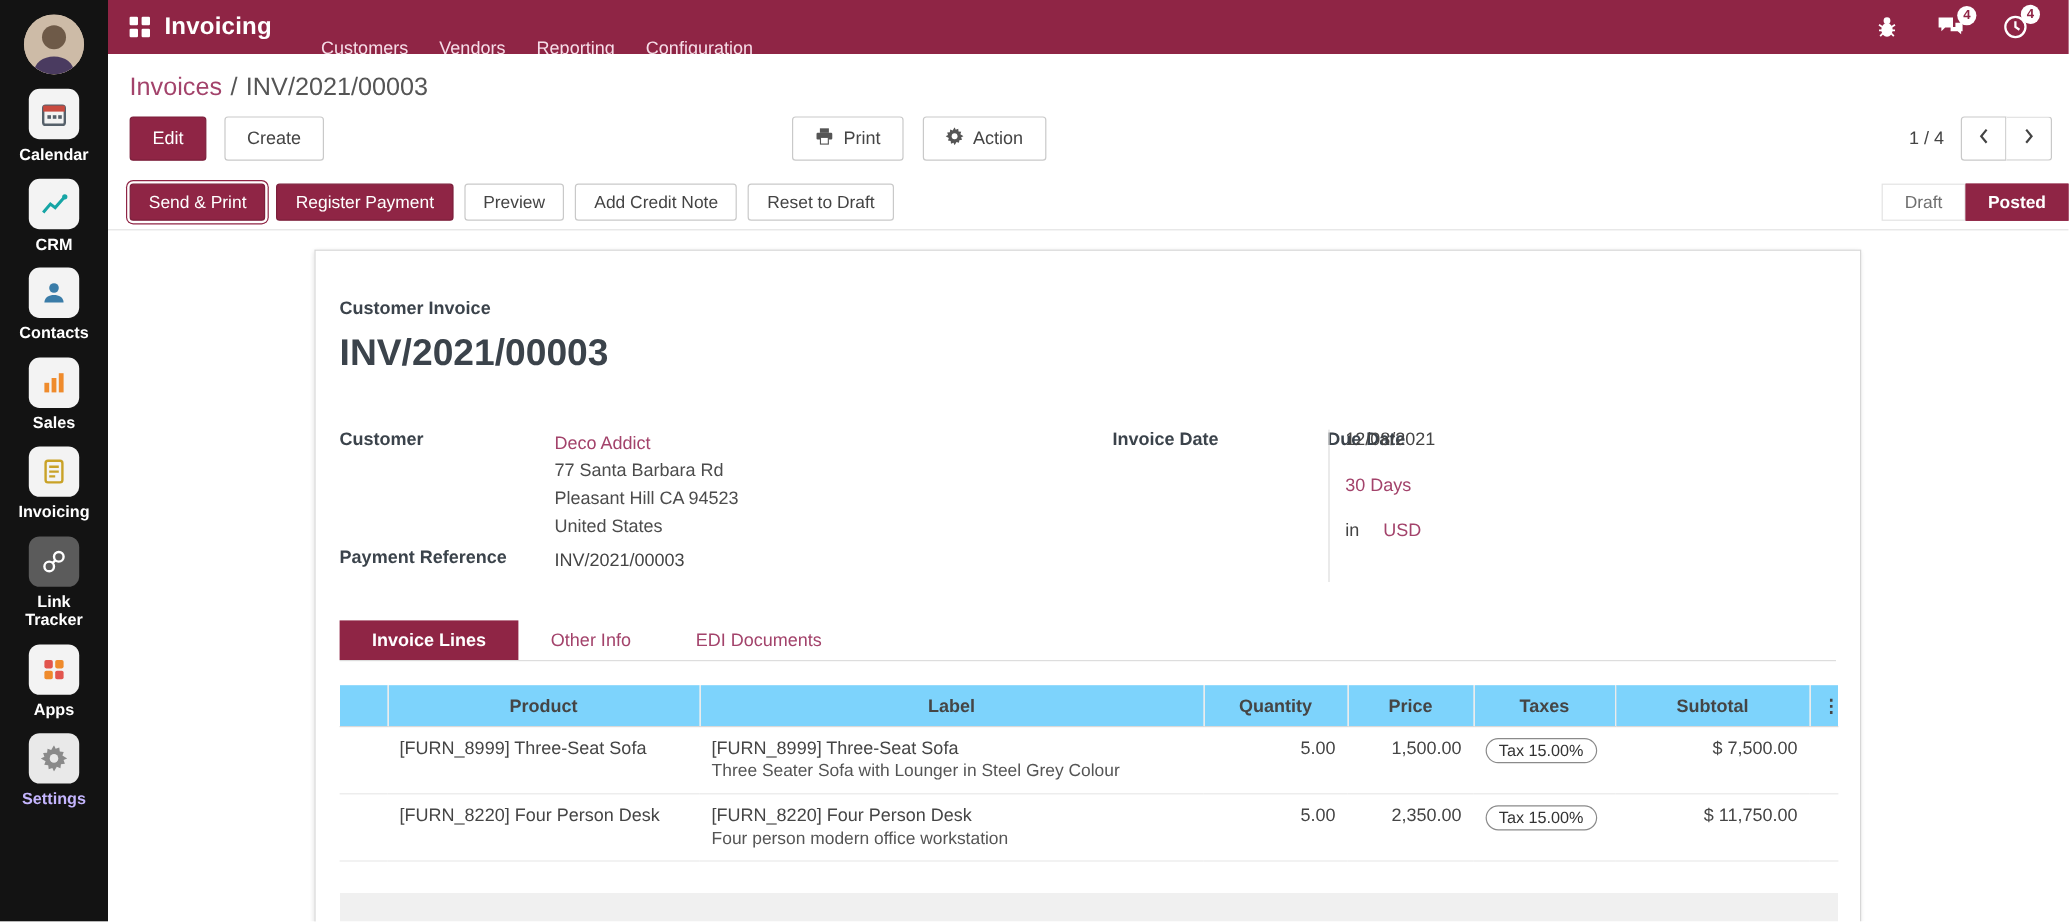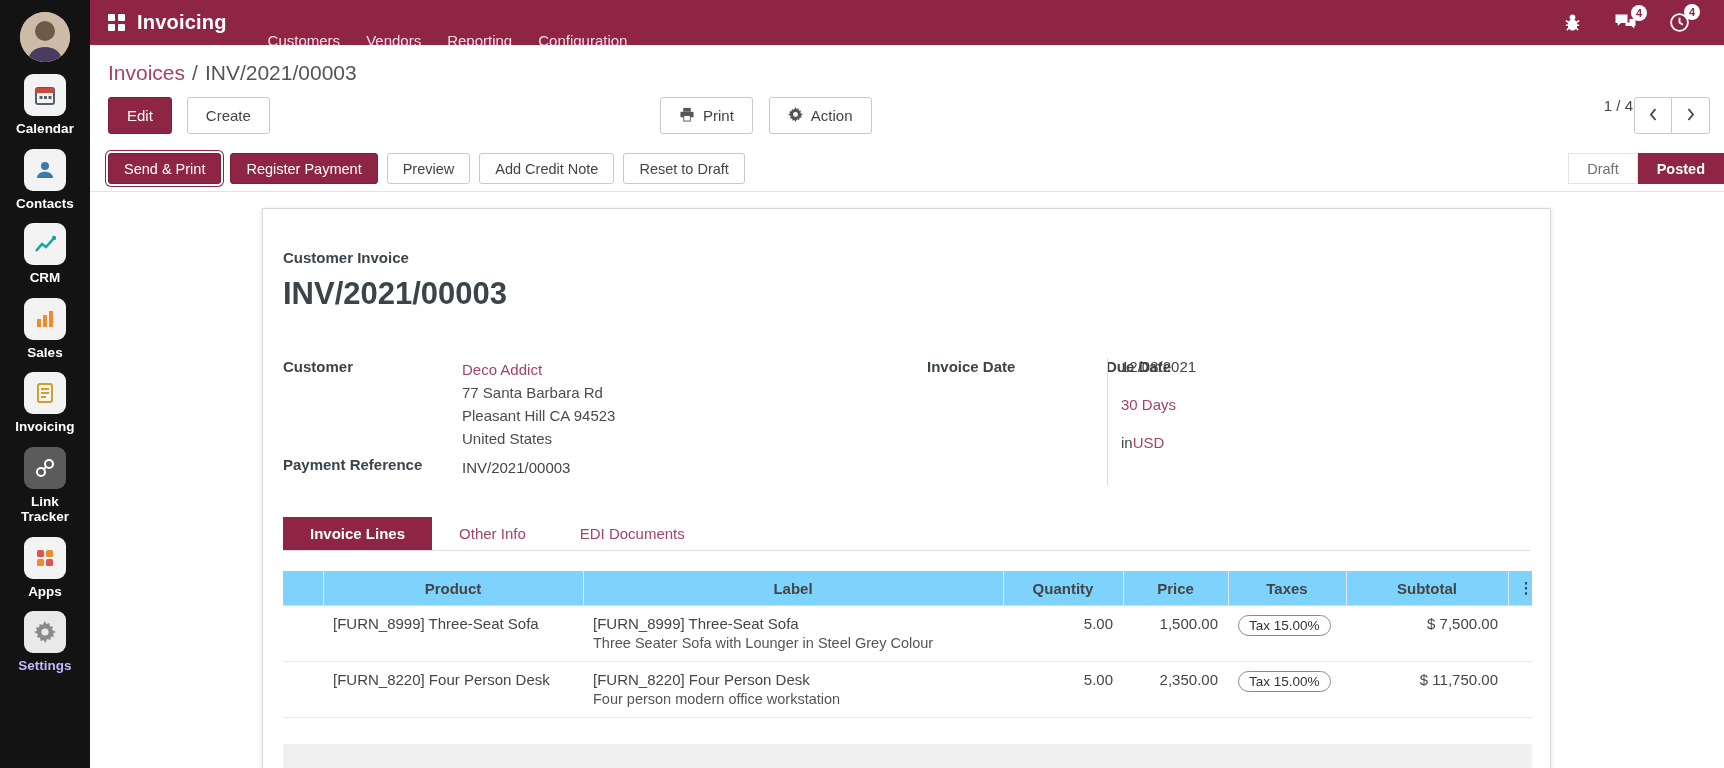--- a/index.html
+++ b/index.html
@@ -33,21 +33,21 @@
   .breadcrumb{padding:16px 18px 8px;font-size:21px;color:#555;white-space:nowrap}
   .breadcrumb .link{cursor:pointer}
   .link{color:#a3436b}
   .sep{margin:0 7px;color:#555}
 
   .control-row{display:flex;align-items:center;padding:4px 14px 12px 18px;position:relative}
   .btn{height:37px;padding:0 18px;font-size:15px;border:1px solid #c9c9c9;background:#fff;color:#444;border-radius:3px;cursor:pointer;display:inline-flex;align-items:center;gap:8px;font-family:inherit;white-space:nowrap}
   .btn-primary{background:#8f2545;border-color:#7c1f3b;color:#fff}
   .grp{display:flex;gap:15px}
   .center-actions{position:absolute;left:570px;display:flex;gap:16px}
-  .pager{margin-left:auto;display:flex;align-items:flex-start;gap:1px}
+  .pager{margin-left:auto;display:flex;align-items:center;gap:14px}
   .pager-count{font-size:15px;color:#444}
   .pager-btns{display:flex}
   .pager-btn{width:38px;height:37px;border:1px solid #c9c9c9;background:#fff;display:flex;align-items:center;justify-content:center;cursor:pointer;border-radius:3px 0 0 3px}
   .pager-btn+.pager-btn{border-left:none;border-radius:0 3px 3px 0}
 
   
   .status-row{display:flex;align-items:center;padding-left:18px;border-bottom:1px solid #e3e3e3;height:46px;flex-shrink:0}
   .btn-sm{height:31px;padding:0 15px;font-size:14.5px}
   .status-row .btn{margin-right:9px}
   .focus-ring{box-shadow:0 0 0 2px #fff,0 0 0 3px #8f2545}
@@ -65,21 +65,21 @@
   .left-group{width:644px}
   .frow{display:flex;margin-bottom:6px}
   .flabel{width:179px;font-weight:700;color:#3b434b;font-size:15px;flex-shrink:0}
   .fvalue{font-size:15px;color:#444;line-height:23px}
   .fvalue .addr{color:#4c4c4c}
   .rg{display:flex}
   .rg-labels{width:180px;display:flex;flex-direction:row;flex-shrink:0}
   .rg-labels .flabel{height:38px}
   .rg-values{border-left:1px solid #dcdcdc;padding-left:13px;display:flex;flex-direction:column}
   .rg-values>div{height:38px;font-size:15px}
-  .cur-in{color:#444;margin-right:0}
+  .cur-in{color:#444;margin-right:20px}
 
   
   .tabs{display:flex;margin-top:32px;border-bottom:1px solid #ddd}
   .tab{padding:8px 27px;font-size:15px;color:#a3436b;cursor:pointer}
   .tab.active{background:#8f2545;color:#fff;font-weight:700}
 
   
   table.lines{width:100%;border-collapse:collapse;margin-top:20px;table-layout:fixed}
   .lines th{background:#7dd3fc;font-size:15px;font-weight:700;color:#454545;text-align:center;padding:8px 10px;border-bottom:1px solid #d9d9d9;border-left:1px solid #e6e6e6;white-space:nowrap;overflow:hidden}
   .lines th:first-child{border-left:none}
@@ -115,35 +115,35 @@
             <rect x="11" y="13" width="3" height="3" fill="#55606a"></rect>
             <rect x="15.5" y="13" width="3" height="3" fill="#55606a"></rect>
           </svg>
       </span>
       <span class="side-label">Calendar</span>
     </div>
 
     <div class="side-item">
       <span class="side-icon">
         <svg width="24" height="24" viewBox="0 0 24 24">
+            <path d="M3 19 L9 12 L13 15 L21 6" stroke="#16a5a5" stroke-width="2.5" fill="none"></path>
+            <circle cx="21" cy="6" r="2.2" fill="#16a5a5"></circle>
+          </svg>
+      </span>
+      <span class="side-label">CRM</span>
+    </div>
+
+    <div class="side-item">
+      <span class="side-icon">
+        <svg width="24" height="24" viewBox="0 0 24 24">
             <circle cx="12" cy="8" r="4" fill="#3a7ca8"></circle>
             <path d="M4 20c0-4.2 4-6.2 8-6.2s8 2 8 6.2z" fill="#3a7ca8"></path>
           </svg>
       </span>
       <span class="side-label">Contacts</span>
-    </div>
-
-    <div class="side-item">
-      <span class="side-icon">
-        <svg width="24" height="24" viewBox="0 0 24 24">
-            <path d="M3 19 L9 12 L13 15 L21 6" stroke="#16a5a5" stroke-width="2.5" fill="none"></path>
-            <circle cx="21" cy="6" r="2.2" fill="#16a5a5"></circle>
-          </svg>
-      </span>
-      <span class="side-label">CRM</span>
     </div>
 
     <div class="side-item">
       <span class="side-icon">
         <svg width="24" height="24" viewBox="0 0 24 24">
             <rect x="4" y="12" width="4" height="8" fill="#ef8b2c"></rect>
             <rect x="10" y="8" width="4" height="12" fill="#ef8b2c"></rect>
             <rect x="16" y="4" width="4" height="16" fill="#ef8b2c"></rect>
           </svg>
       </span>

